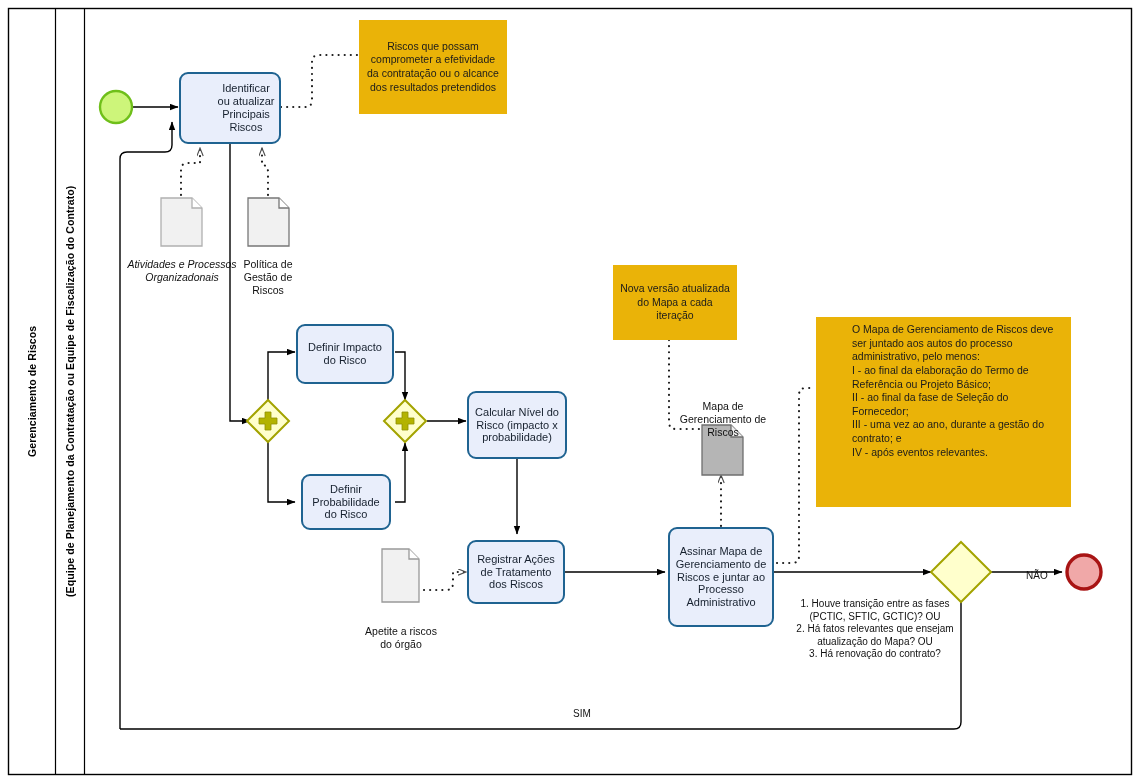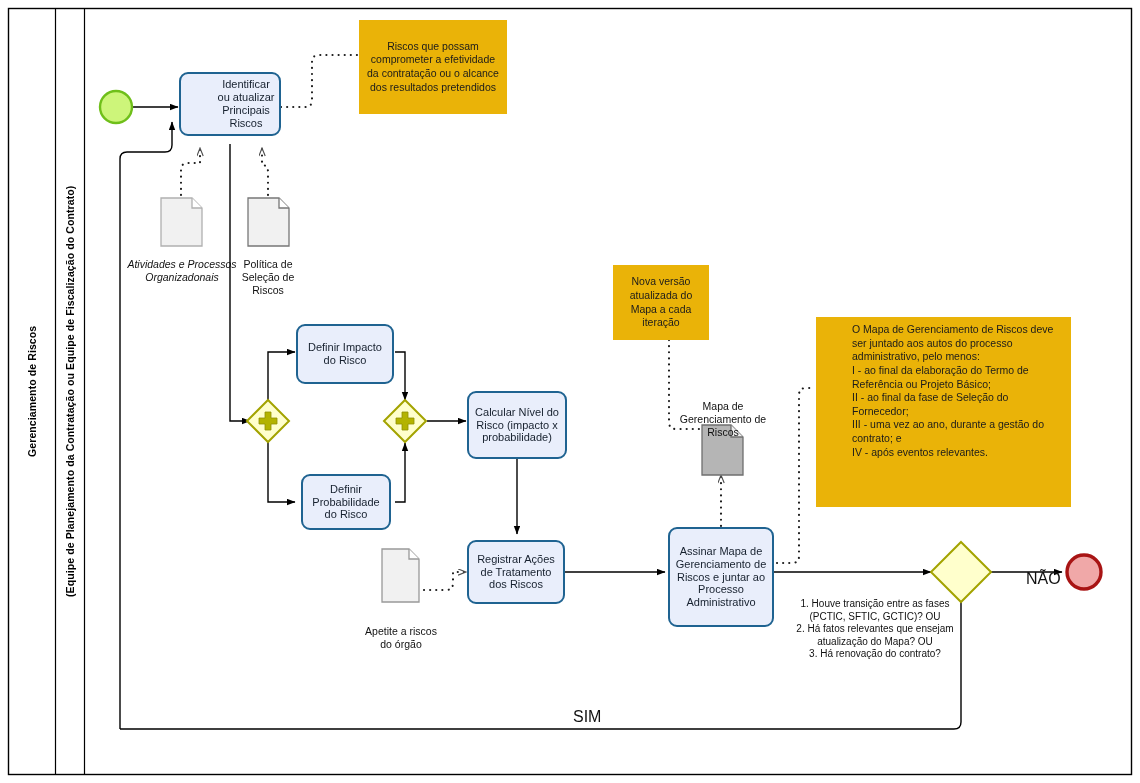--- a/index.html
+++ b/index.html
@@ -23,21 +23,21 @@
     position:absolute;box-sizing:border-box;
     background:#eab308;border:none;
     font-size:10.5px;color:#1b1b1b;line-height:1.3;
     padding:6px 7px;white-space:pre-line;
   }
   .note.center{text-align:center;}
   .note.left{text-align:left;}
   .doclabel{
     position:absolute;text-align:center;font-size:10.5px;color:#111;line-height:1.22;
   }
-  .flowlabel{position:absolute;font-size:16px;color:#111;}
+  .flowlabel{position:absolute;font-size:10px;color:#111;}
   .gwtext{
     position:absolute;text-align:center;font-size:10px;color:#111;line-height:1.25;
   }
 </style>
 </head>
 <body>
 
 <div id="stage">
 
   <svg class="layer" viewBox="0 0 1140 783">
@@ -147,45 +147,45 @@
 
     <g>
       <path d="M702,425 L731,425 L743,437 L743,475 L702,475 Z" fill="#b5b5b5" stroke="#6f6f6f" stroke-width="1.3"></path>
       <path d="M731,425 L731,437 L743,437" fill="#efefef" stroke="#6f6f6f" stroke-width="1.3"></path>
     </g>
   </svg>
 
   <div class="pool-title" style="left:8px;top:8px;width:47px;height:767px;">Gerenciamento de Riscos</div>
   <div class="pool-title" style="left:56px;top:8px;width:28px;height:767px;">(Equipe de Planejamento da Contratação ou Equipe de Fiscalização do Contrato)</div>
 
-  <div class="task" style="left:179px;top:72px;width:102px;height:64px;padding-left:36px;">Identificar ou atualizar Principais Riscos</div>
+  <div class="task" style="left:179px;top:72px;width:102px;height:72px;padding-left:36px;">Identificar ou atualizar Principais Riscos</div>
 
   <div class="task" style="left:296px;top:324px;width:98px;height:60px;">Definir Impacto do Risco</div>
 
   <div class="task" style="left:301px;top:474px;width:90px;height:56px;">Definir Probabilidade do Risco</div>
 
   <div class="task" style="left:467px;top:391px;width:100px;height:68px;">Calcular Nível do Risco (impacto x probabilidade)</div>
 
   <div class="task" style="left:467px;top:540px;width:98px;height:64px;">Registrar Ações de Tratamento dos Riscos</div>
 
   <div class="task" style="left:668px;top:527px;width:106px;height:100px;">Assinar Mapa de Gerenciamento de Riscos e juntar ao Processo Administrativo</div>
 
   <div class="note center" style="left:359px;top:20px;width:148px;height:94px;display:flex;align-items:center;justify-content:center;">Riscos que possam comprometer a efetividade da contratação ou   o alcance dos resultados pretendidos</div>
 
-  <div class="note center" style="left:613px;top:265px;width:96px;height:75px;display:flex;align-items:center;justify-content:center;">Nova versão atualizada do Mapa a cada iteração</div>
+  <div class="note center" style="left:613px;top:265px;width:124px;height:75px;display:flex;align-items:center;justify-content:center;">Nova versão atualizada do Mapa a cada iteração</div>
 
   <div class="note left" style="left:816px;top:317px;width:255px;height:190px;padding-left:36px;">O Mapa de Gerenciamento de Riscos deve ser juntado aos autos do processo administrativo, pelo menos:
    I - ao final da elaboração do Termo de Referência ou Projeto Básico;
    II - ao final da fase de Seleção do Fornecedor;
    III - uma vez ao ano, durante a gestão do contrato; e
    IV - após eventos relevantes.</div>
 
   <div class="doclabel" style="left:126px;top:258px;width:112px;font-style:italic;">Atividades e Processos Organizadonais</div>
 
-  <div class="doclabel" style="left:228px;top:258px;width:80px;">Política de Seleção de Riscos</div>
+  <div class="doclabel" style="left:228px;top:258px;width:80px;">Política de Gestão de Riscos</div>
 
   <div class="doclabel" style="left:360px;top:625px;width:82px;">Apetite a riscos do órgão</div>
 
   <div class="doclabel" style="left:672px;top:375px;width:102px;margin-top:25px;">Mapa de Gerenciamento de Riscos</div>
 
   <div class="gwtext" style="left:790px;top:598px;width:170px;white-space:pre-line;">1. Houve transição entre as fases (PCTIC, SFTIC, GCTIC)? OU
 2. Há fatos relevantes que ensejam atualização do Mapa? OU
 3. Há renovação do contrato?</div>
 
   <div class="flowlabel" style="left:1026px;top:570px;">NÃO</div>

